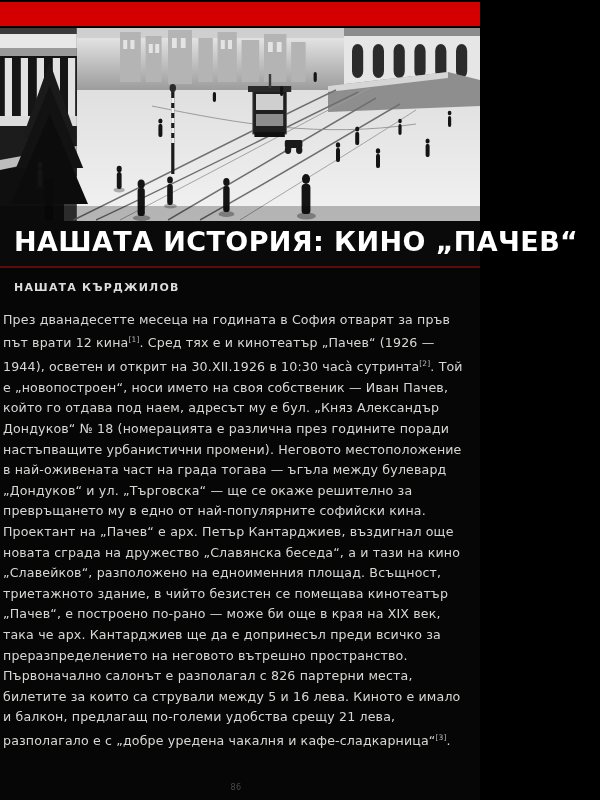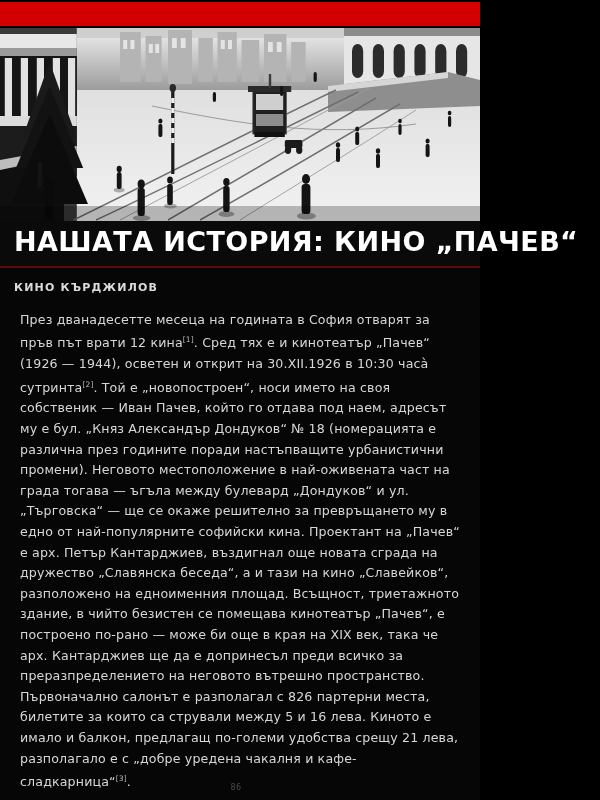--- a/index.html
+++ b/index.html
@@ -93,21 +93,21 @@
     font-weight: bold;
     font-size: 12px;
     letter-spacing: 1.1px;
     color: #e6e4e1;
     margin: 0;
   }
 
   
   .body-copy {
     flex: 1 1 auto;
-    padding: 16px 14px 0 20px;
+    padding: 16px 14px 0 3px;
     box-sizing: border-box;
     overflow: hidden;
   }
   .body-copy p {
     margin: 0;
     font-family: "DejaVu Sans", sans-serif;
     font-size: 12.6px;
     line-height: 20.6px;
     color: #d9d7d4;
     text-align: left;
@@ -322,21 +322,21 @@
 
       <rect x="0" y="178" width="600" height="15" fill="#000" opacity="0.25"></rect>
     </svg>
   </div>
 
   <div class="title-block">
     <h1 class="article-title">НАШАТА ИСТОРИЯ: КИНО „ПАЧЕВ“</h1>
   </div>
 
   <div class="byline-block">
-    <p class="byline">КИНО КЪРДЖИЛОВ</p>
+    <p class="byline">НАШАТА КЪРДЖИЛОВ</p>
   </div>
 
 
   <div class="body-copy">
     <p>През дванадесетте месеца на годината в София отварят за пръв път врати 12 кина<sup class="fnote">[1]</sup>. Сред тях е и кинотеатър „Пачев“ (1926 — 1944), осветен и открит на 30.XII.1926 в 10:30 часа̀ сутринта<sup class="fnote">[2]</sup>. Той е „новопостроен“, носи името на своя собственик — Иван Пачев, който го отдава под наем, адресът му е бул. „Княз Александър Дондуков“ № 18 (номерацията е различна през годините поради настъпващите урбанистични промени). Неговото местоположение в най-оживената част на града тогава — ъгъла между булевард „Дондуков“ и ул. „Търговска“ — ще се окаже решително за превръщането му в едно от най-популярните софийски кина. Проектант на „Пачев“ е арх. Петър Кантарджиев, въздигнал още новата сграда на дружество „Славянска беседа“, а и тази на кино „Славейков“, разположено на едноименния площад. Всъщност, триетажното здание, в чийто безистен се помещава кинотеатър „Пачев“, е построено по-рано — може би още в края на XIX век, така че арх. Кантарджиев ще да е допринесъл преди всичко за преразпределението на неговото вътрешно пространство. Първоначално салонът е разполагал с 826 партерни места, билетите за които са стрували между 5 и 16 лева. Киното е имало и балкон, предлагащ по-големи удобства срещу 21 лева, разполагало е с „добре уредена чакалня и кафе-сладкарница“<sup class="fnote">[3]</sup>.</p>
   </div>
 
   <div class="page-footer">
     <span class="folio">86</span>
   </div>

